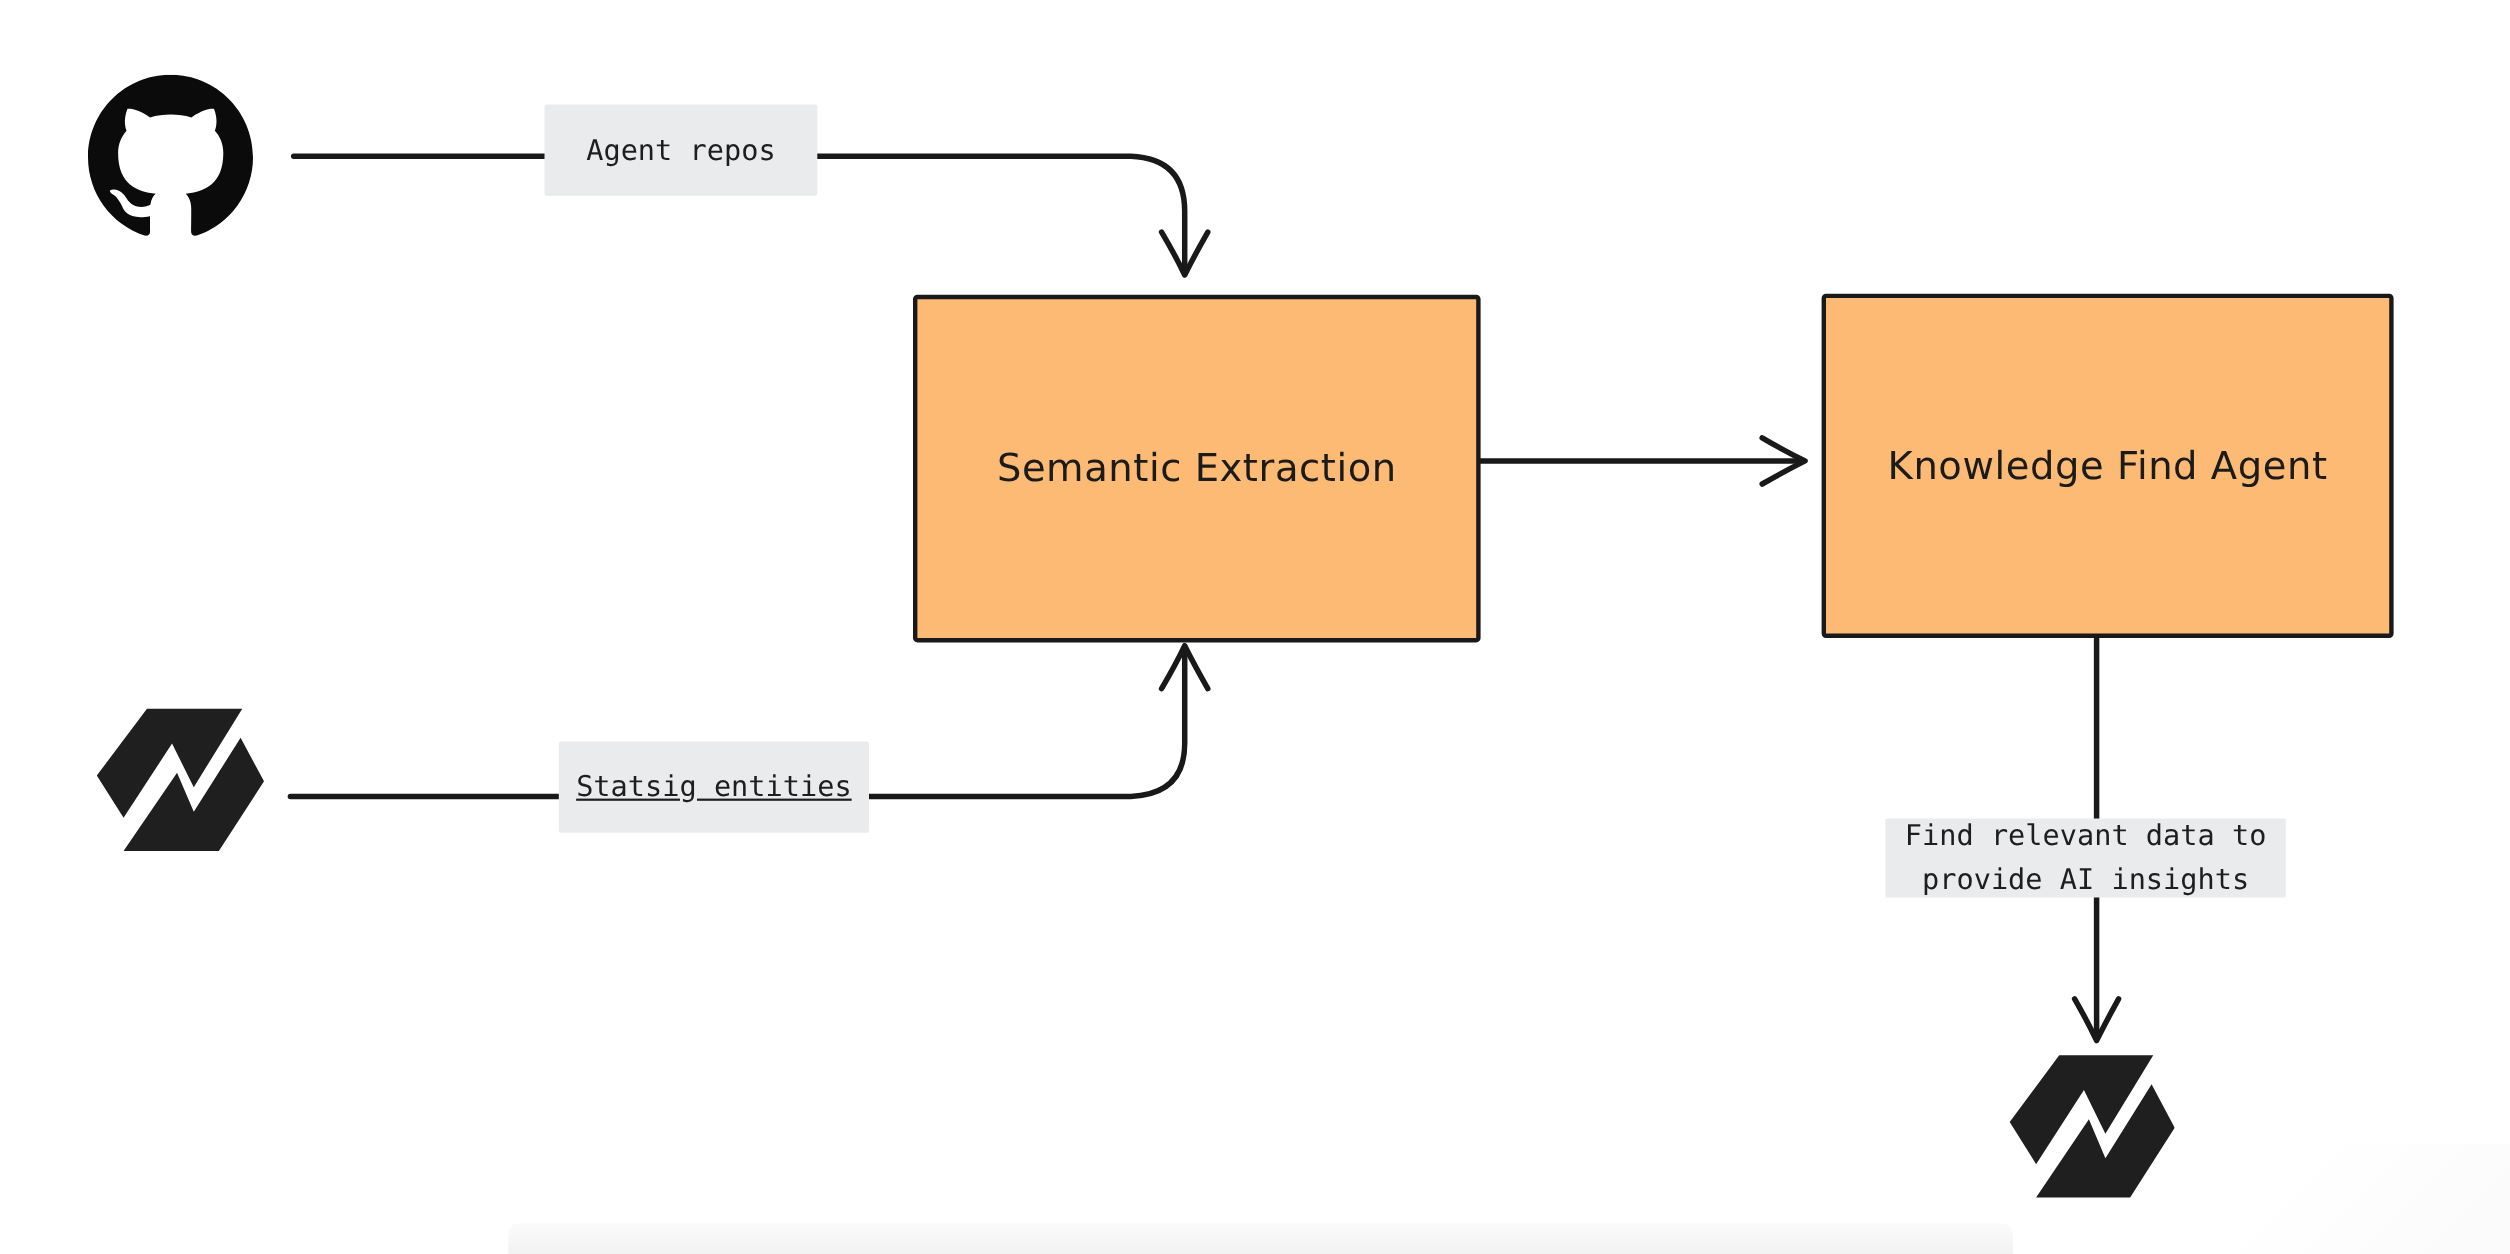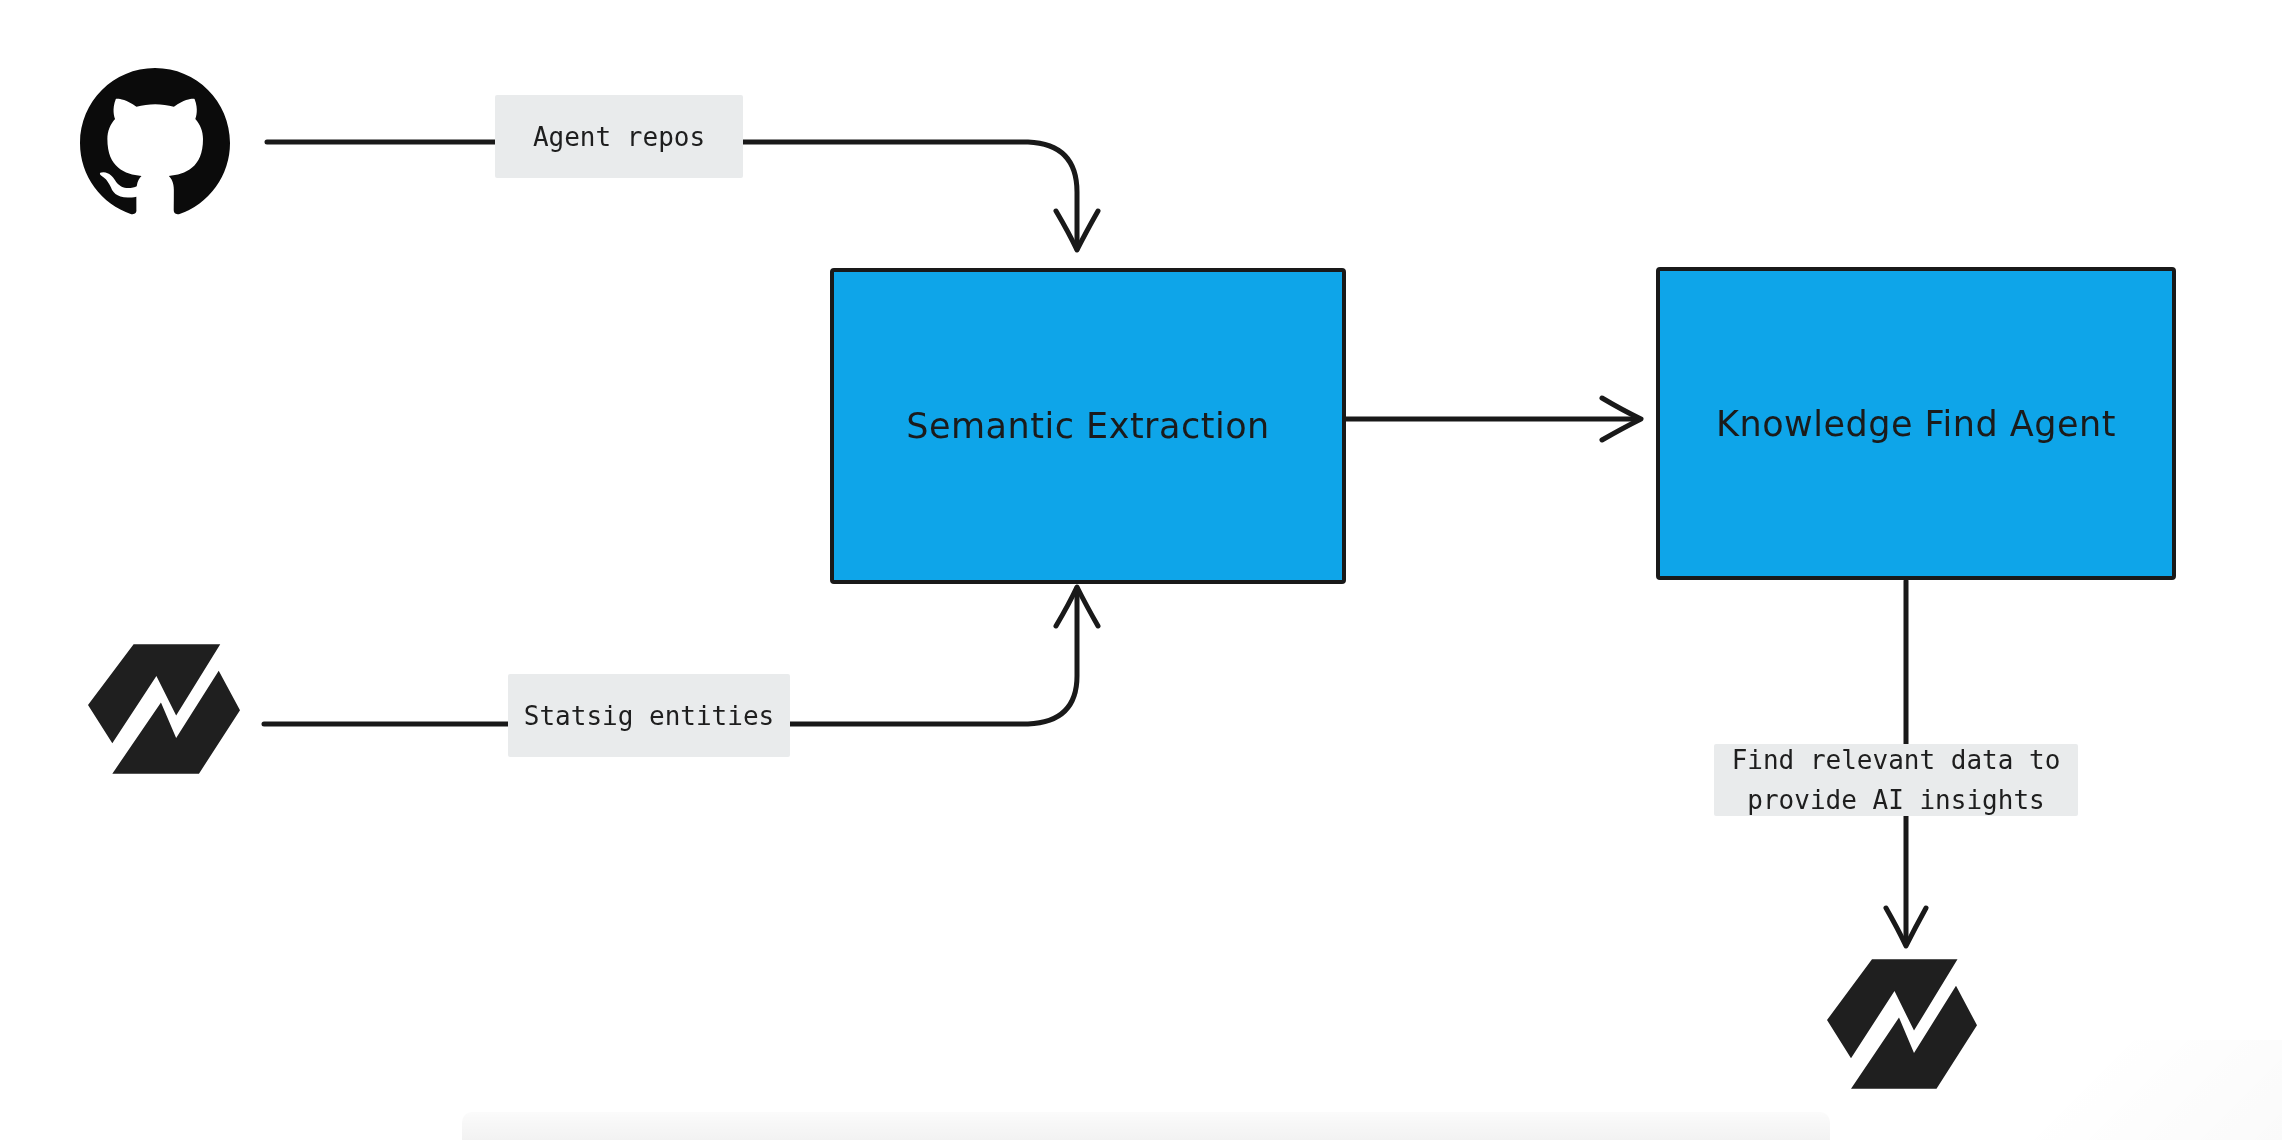--- a/index.html
+++ b/index.html
@@ -2,21 +2,21 @@
 <html><head>
 <meta charset="utf-8">
 <style>
   html,body{margin:0;padding:0;background:#ffffff;}
   #canvas{
     position:relative;width:2282px;height:1140px;background:#ffffff;
     overflow:hidden;font-family:"DejaVu Sans",sans-serif;color:#1b1b1b;
   }
   svg.connectors{position:absolute;left:0;top:0;width:2282px;height:1140px;pointer-events:none;}
   .node{
-    position:absolute;background:#0ea5e9;border:4px solid #191919;border-radius:4px;
+    position:absolute;background:#fdba74;border:4px solid #191919;border-radius:4px;
     display:flex;align-items:center;justify-content:center;text-align:center;
     font-size:35px;letter-spacing:0.5px;color:#1b1b1b;
   }
   .edge-label{
     position:absolute;background:#e9ebec;color:#1e1e1e;
     font-family:"DejaVu Sans Mono",monospace;font-size:26px;
     display:flex;flex-direction:column;align-items:center;justify-content:center;
     text-align:center;line-height:40px;border-radius:2px;
   }
   .icon-wrap{position:absolute;}
@@ -83,21 +83,21 @@
   </div>
 
   <div class="node" style="left:1656px;top:267px;width:512px;height:305px;">
     <span>Knowledge Find Agent</span>
   </div>
 
   <div class="edge-label" style="left:495px;top:95px;width:248px;height:83px;">
     <span>Agent repos</span>
   </div>
 
-  <div class="edge-label" style="left:508px;top:674px;width:282px;height:83px;">
+  <div class="edge-label" style="left:508px;top:674px;width:282px;height:83px;text-decoration:underline;">
     <span>Statsig entities</span>
   </div>
 
   <div class="edge-label" style="left:1714px;top:744px;width:364px;height:72px;">
     <span>Find relevant data to</span>
     <span>provide AI insights</span>
   </div>
 
   <div class="bottom-band"></div>
   <div class="corner-fade"></div>

